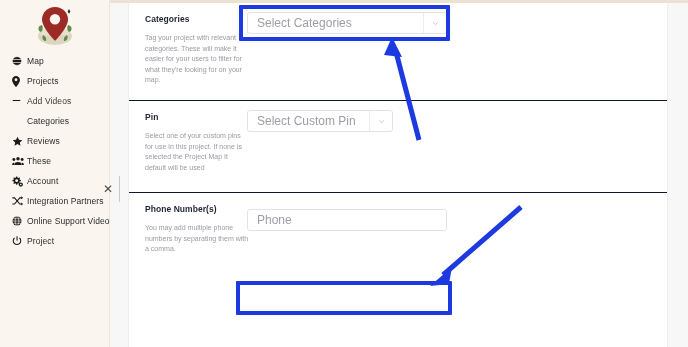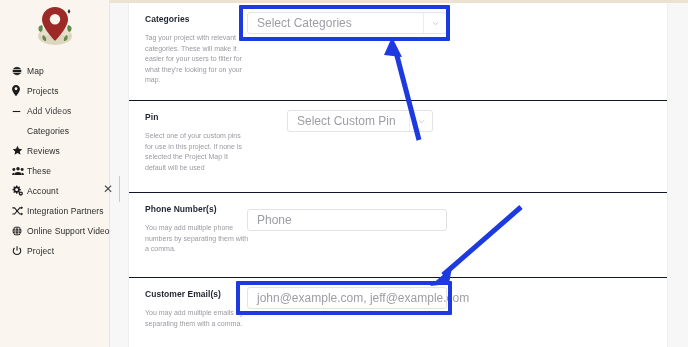--- a/index.html
+++ b/index.html
@@ -28,21 +28,21 @@
   #logo {
     width: 110px;
     height: 52px;
     display: flex;
     align-items: center;
     justify-content: center;
   }
   .nav-list { margin-top: 4px; }
   .nav-item {
     display: flex;
-    align-items: flex-end;
+    align-items: flex-start;
     height: 20px;
     padding-left: 12px;
     margin-bottom: 0;
     cursor: pointer;
   }
   .nav-icon {
     width: 15px;
     min-width: 15px;
     display: inline-flex;
     align-items: center;
@@ -140,21 +140,21 @@
     align-items: center;
     justify-content: center;
     border-left: 1px solid #ededf0;
   }
   .caret {
     width: 7px; height: 7px;
     color: #b9b9c2;
   }
 
   #field-categories { left: 118px; top: 9px; width: 200px; }
-  #field-pin        { left: 118px; top: 9px; width: 146px; margin-left: 40px; }
+  #field-pin        { left: 118px; top: 9px; width: 146px; }
   #field-phone      { left: 118px; top: 16px; width: 200px; text-align: center; }
   #field-email      { left: 118px; top: 9px; width: 200px; }
 
   
   #overlay {
     position: absolute;
     left: 0; top: 0;
     width: 688px; height: 347px;
     pointer-events: none;
   }
@@ -349,27 +349,20 @@
     </div>
 
     <div class="row" id="row-phone">
       <div class="row-label">Phone Number(s)</div>
       <div class="row-help">You may add multiple phone numbers by separating them with a comma.</div>
       <div class="field" id="field-phone">
         <span class="ph">Phone</span>
       </div>
     </div>
 
-    <div class="row" id="row-email">
-      <div class="row-label">Customer Email(s)</div>
-      <div class="row-help">You may add multiple emails by separating them with a comma.</div>
-      <div class="field" id="field-email">
-        <span class="ph">john@example.com, jeff@example.com</span>
-      </div>
-    </div>
 
   </div>
 </div>
 
 <div id="divider-vert"></div>
 <div id="close-x">✕</div>
 
 <div id="overlay">
   <div class="hl-box" id="hl-categories"></div>
   <div class="hl-box" id="hl-email"></div>

